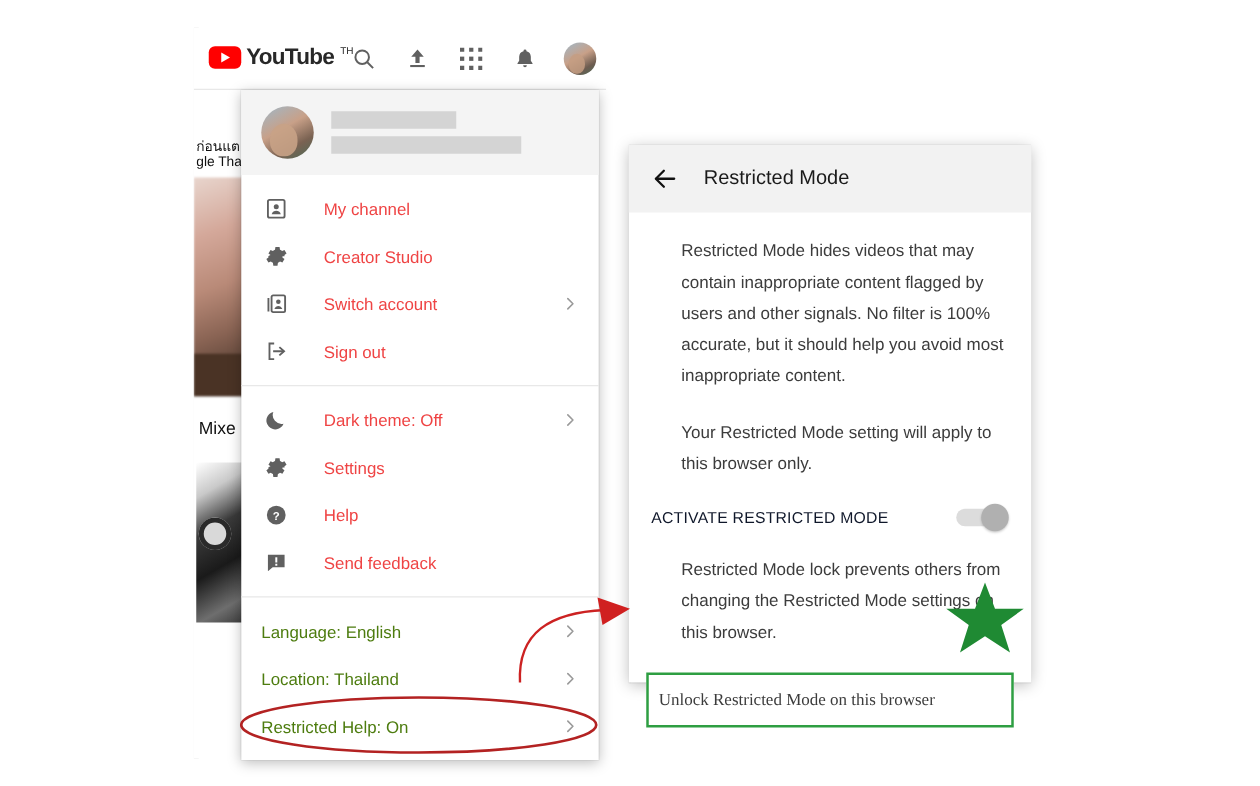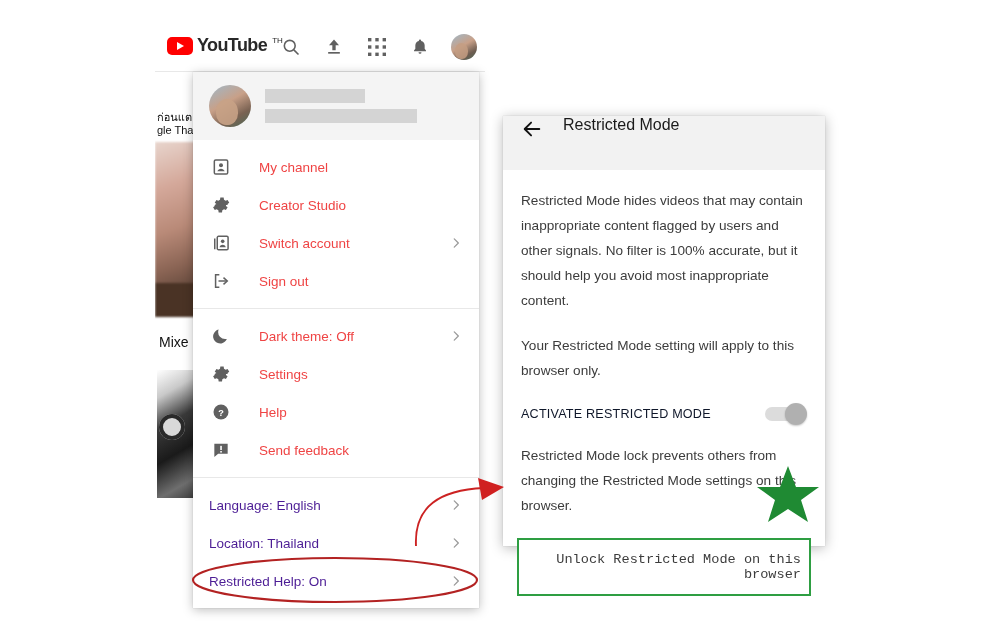--- a/index.html
+++ b/index.html
@@ -116,62 +116,62 @@
   .menu-sec.last { border-bottom: none; }
   .menu-row {
     display: flex; align-items: center; height: 38px; padding: 0 16px;
     cursor: pointer; position: relative;
   }
   .menu-ico {
     width: 24px; height: 24px; flex: none; color: #606060;
     display: flex; align-items: center; justify-content: center;
   }
   .menu-lbl { margin-left: 26px; font-size: 13.5px; color: #ef4444; white-space: nowrap; }
-  .menu-sec.muted .menu-lbl { color: #4c1d95; }
+  .menu-sec.muted .menu-lbl { color: #4d7c0f; }
   .menu-arrow {
     position: absolute; right: 16px; top: 50%; transform: translateY(-50%);
     color: #9a9a9a; font-size: 16px; line-height: 1;
   }
   .menu-arrow svg { display:block; }
 
   
   .rm-panel {
     position: absolute; left: 503px; top: 116px;
     width: 322px; height: 430px; background: #ffffff;
     box-shadow: 0 2px 12px rgba(0,0,0,.28), 0 0 1px rgba(0,0,0,.2);
   }
   .rm-head {
-    height: 54px; background: #f2f2f2; display: flex; align-items: flex-start; padding: 0 16px;
+    height: 54px; background: #f2f2f2; display: flex; align-items: center; padding: 0 16px;
   }
   .rm-back { width: 26px; height: 26px; color: #111; cursor: pointer; display:flex; align-items:center; justify-content:center; }
   .rm-title { margin-left: 18px; font-size: 16px; color: #1a1a1a; }
   .rm-body { padding: 18px 18px 0 18px; }
   .rm-para {
-    font-size: 13.6px; line-height: 25px; color: #3c3c3c; margin-bottom: 20px;
+    font-size: 13.6px; line-height: 25px; color: #3c3c3c; margin-bottom: 20px; margin-left: 24px;
   }
   .rm-toggle-row {
     display: flex; align-items: center; justify-content: space-between;
     margin-bottom: 18px; cursor: pointer;
   }
   .rm-toggle-lbl { font-size: 12.6px; color: #0f172a; letter-spacing: .2px; }
   .switch { position: relative; width: 42px; height: 22px; flex: none; }
   .switch .track {
     position: absolute; left: 0; top: 4px; width: 38px; height: 14px;
     border-radius: 7px; background: #dcdcdc;
   }
   .switch .knob {
     position: absolute; right: 0; top: 0; width: 22px; height: 22px;
     border-radius: 50%; background: #b0b0b0;
     box-shadow: 0 1px 2px rgba(0,0,0,.22);
   }
   .rm-unlock-btn {
-    display: block; width: 100%; text-align: right;
+    display: block; width: 100%; text-align: left;
     font-size: 13.6px; color: #3c3c3c; background: transparent;
     border: none; padding: 10px 2px 10px 2px; cursor: pointer;
-    font-family: Liberation Mono, monospace;
+    font-family: Liberation Serif, serif;
   }
   .unlock-wrap {
     border: 2px solid #2e9e42; margin: 0 -4px; padding: 2px 6px;
     background: #fff; position: relative;
   }
 
   
   .anno { position: absolute; left: 0; top: 0; width: 1008px; height: 629px; pointer-events: none; }
 </style>
 </head>

